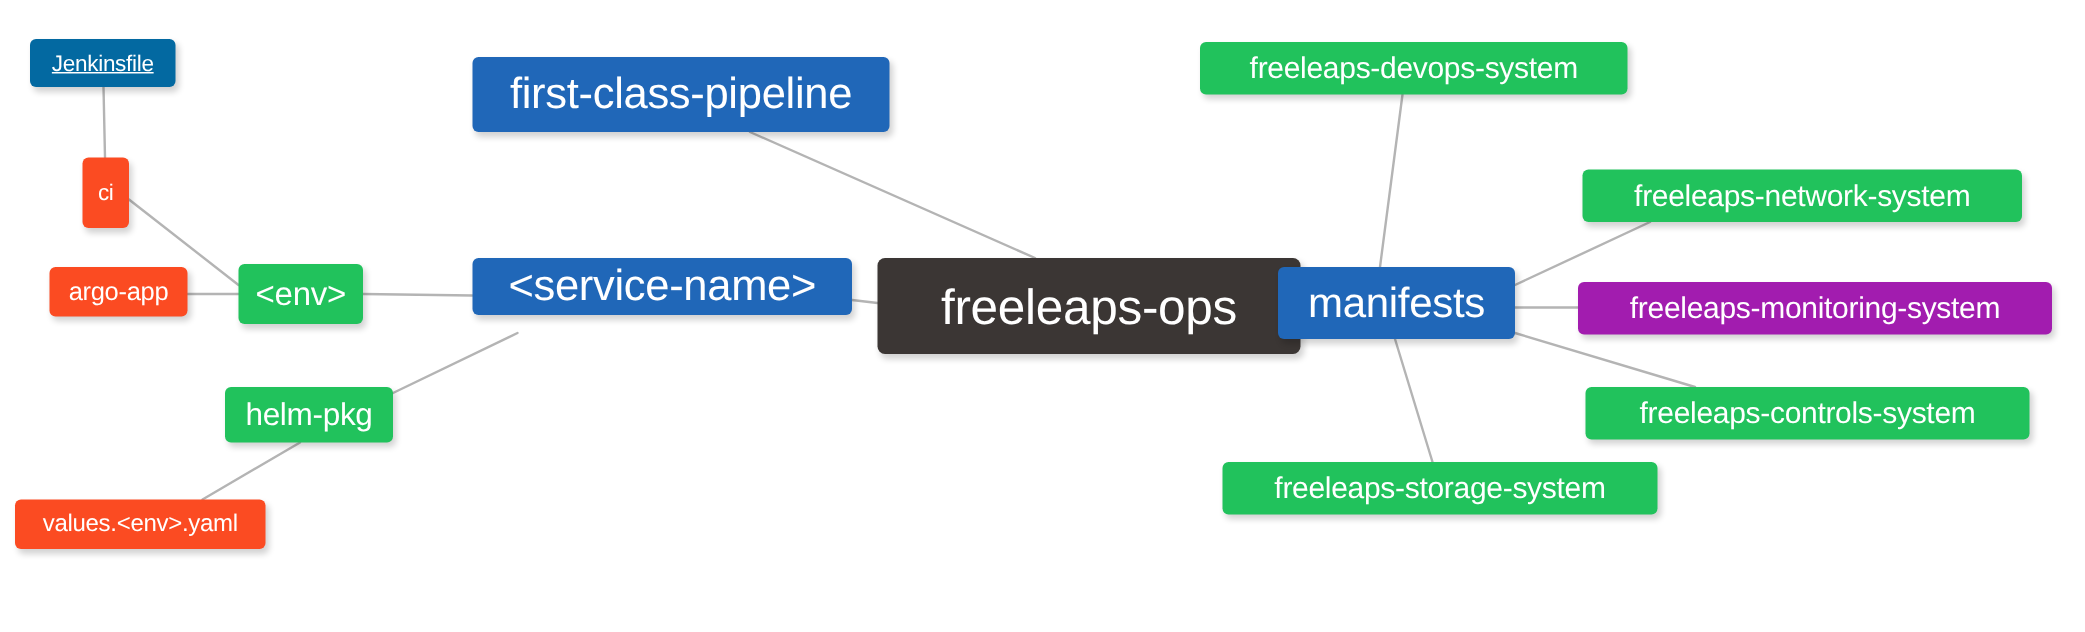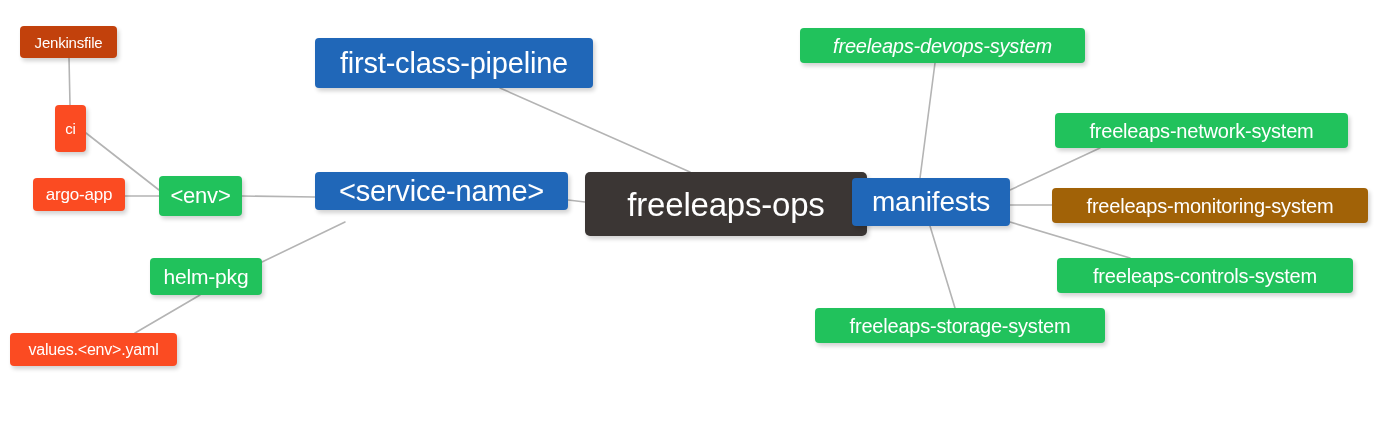--- a/index.html
+++ b/index.html
@@ -58,29 +58,29 @@
       <line x1="568" y1="200" x2="585" y2="202" stroke="#b4b4b4" stroke-width="1.6" stroke-linecap="round"></line>
       <line x1="500" y1="88" x2="690" y2="172" stroke="#b4b4b4" stroke-width="1.6" stroke-linecap="round"></line>
       <line x1="843" y1="202" x2="852" y2="202" stroke="#b4b4b4" stroke-width="1.6" stroke-linecap="round"></line>
       <line x1="920" y1="178" x2="935" y2="63" stroke="#b4b4b4" stroke-width="1.6" stroke-linecap="round"></line>
       <line x1="1010" y1="190" x2="1100" y2="148" stroke="#b4b4b4" stroke-width="1.6" stroke-linecap="round"></line>
       <line x1="1010" y1="205" x2="1052" y2="205" stroke="#b4b4b4" stroke-width="1.6" stroke-linecap="round"></line>
       <line x1="1010" y1="222" x2="1130" y2="258" stroke="#b4b4b4" stroke-width="1.6" stroke-linecap="round"></line>
       <line x1="930" y1="226" x2="955" y2="308" stroke="#b4b4b4" stroke-width="1.6" stroke-linecap="round"></line>
     </svg>
   <div id="node-layer">
-      <div class="node" style="left: 20px; top: 26px; width: 97px; height: 32px; background: #c2410c; font-size: 15px;">Jenkinsfile</div>
+      <div class="node" style="left: 20px; top: 26px; width: 97px; height: 32px; background: #0369a1; font-size: 15px; text-decoration: underline;">Jenkinsfile</div>
       <div class="node" style="left: 55px; top: 105px; width: 31px; height: 47px; background: rgb(251, 75, 34); font-size: 15px;">ci</div>
       <div class="node" style="left: 33px; top: 178px; width: 92px; height: 33px; background: rgb(251, 75, 34); font-size: 17px;">argo-app</div>
       <div class="node" style="left: 159px; top: 176px; width: 83px; height: 40px; background: rgb(33, 194, 92); font-size: 22px;">&lt;env&gt;</div>
       <div class="node" style="left: 150px; top: 258px; width: 112px; height: 37px; background: rgb(33, 194, 92); font-size: 21px;">helm-pkg</div>
       <div class="node" style="left: 10px; top: 333px; width: 167px; height: 33px; background: rgb(251, 75, 34); font-size: 16px;">values.&lt;env&gt;.yaml</div>
       <div class="node" style="left: 315px; top: 172px; width: 253px; height: 38px; background: rgb(32, 103, 184); font-size: 29px;">&lt;service-name&gt;</div>
       <div class="node" style="left: 315px; top: 38px; width: 278px; height: 50px; background: rgb(32, 103, 184); font-size: 29px;">first-class-pipeline</div>
       <div class="node root" style="left: 585px; top: 172px; width: 282px; height: 64px; background: rgb(59, 54, 52); font-size: 33px;">freeleaps-ops</div>
       <div class="node" style="left: 852px; top: 178px; width: 158px; height: 48px; background: rgb(32, 103, 184); font-size: 28px;">manifests</div>
-      <div class="node" style="left: 800px; top: 28px; width: 285px; height: 35px; background: rgb(33, 194, 92); font-size: 20px; font-style: italic;">freeleaps-devops-system</div>
+      <div class="node" style="left: 800px; top: 28px; width: 285px; height: 35px; background: rgb(33, 194, 92); font-size: 20px;">freeleaps-devops-system</div>
       <div class="node" style="left: 1055px; top: 113px; width: 293px; height: 35px; background: rgb(33, 194, 92); font-size: 20px;">freeleaps-network-system</div>
-      <div class="node" style="left: 1052px; top: 188px; width: 316px; height: 35px; background: #a16207; font-size: 20px;">freeleaps-monitoring-system</div>
+      <div class="node" style="left: 1052px; top: 188px; width: 316px; height: 35px; background: #a21caf; font-size: 20px;">freeleaps-monitoring-system</div>
       <div class="node" style="left: 1057px; top: 258px; width: 296px; height: 35px; background: rgb(33, 194, 92); font-size: 20px;">freeleaps-controls-system</div>
       <div class="node" style="left: 815px; top: 308px; width: 290px; height: 35px; background: rgb(33, 194, 92); font-size: 20px;">freeleaps-storage-system</div>
     </div>
 </div>
 
 </body></html>

